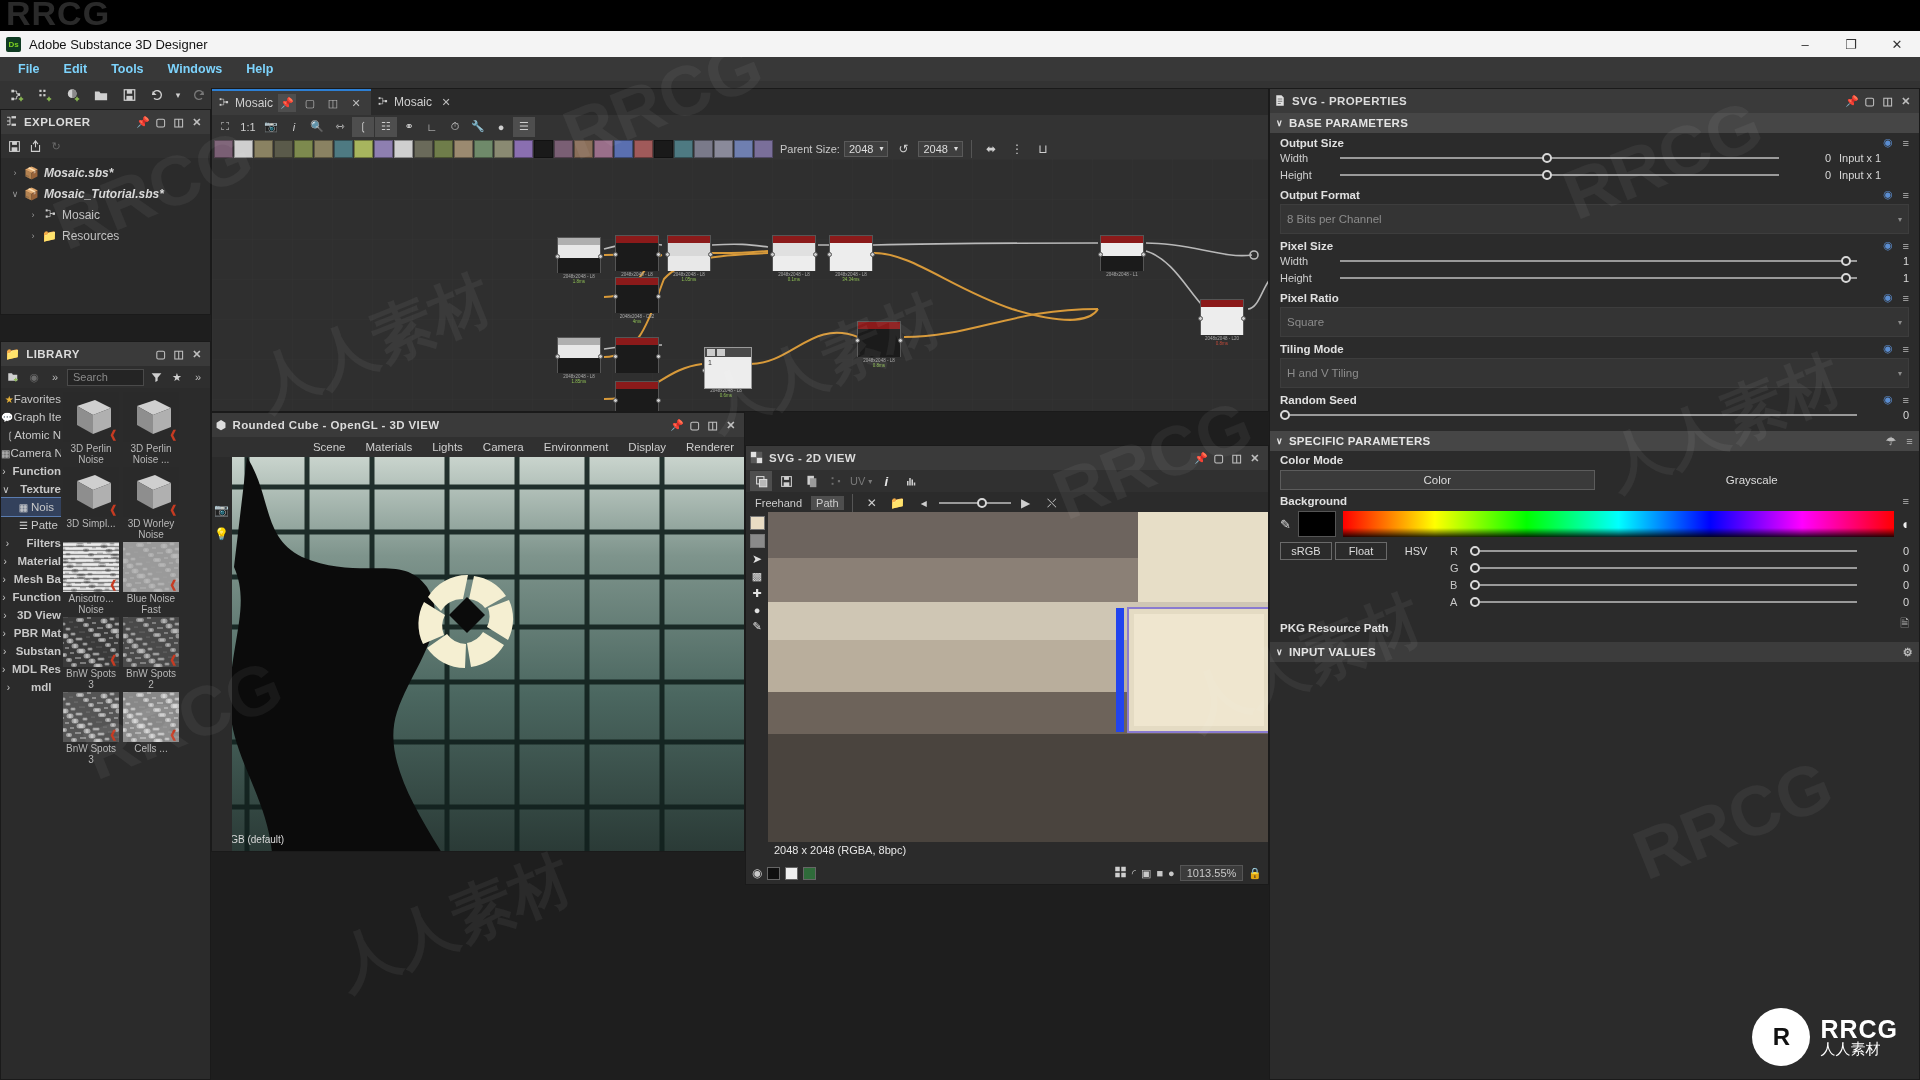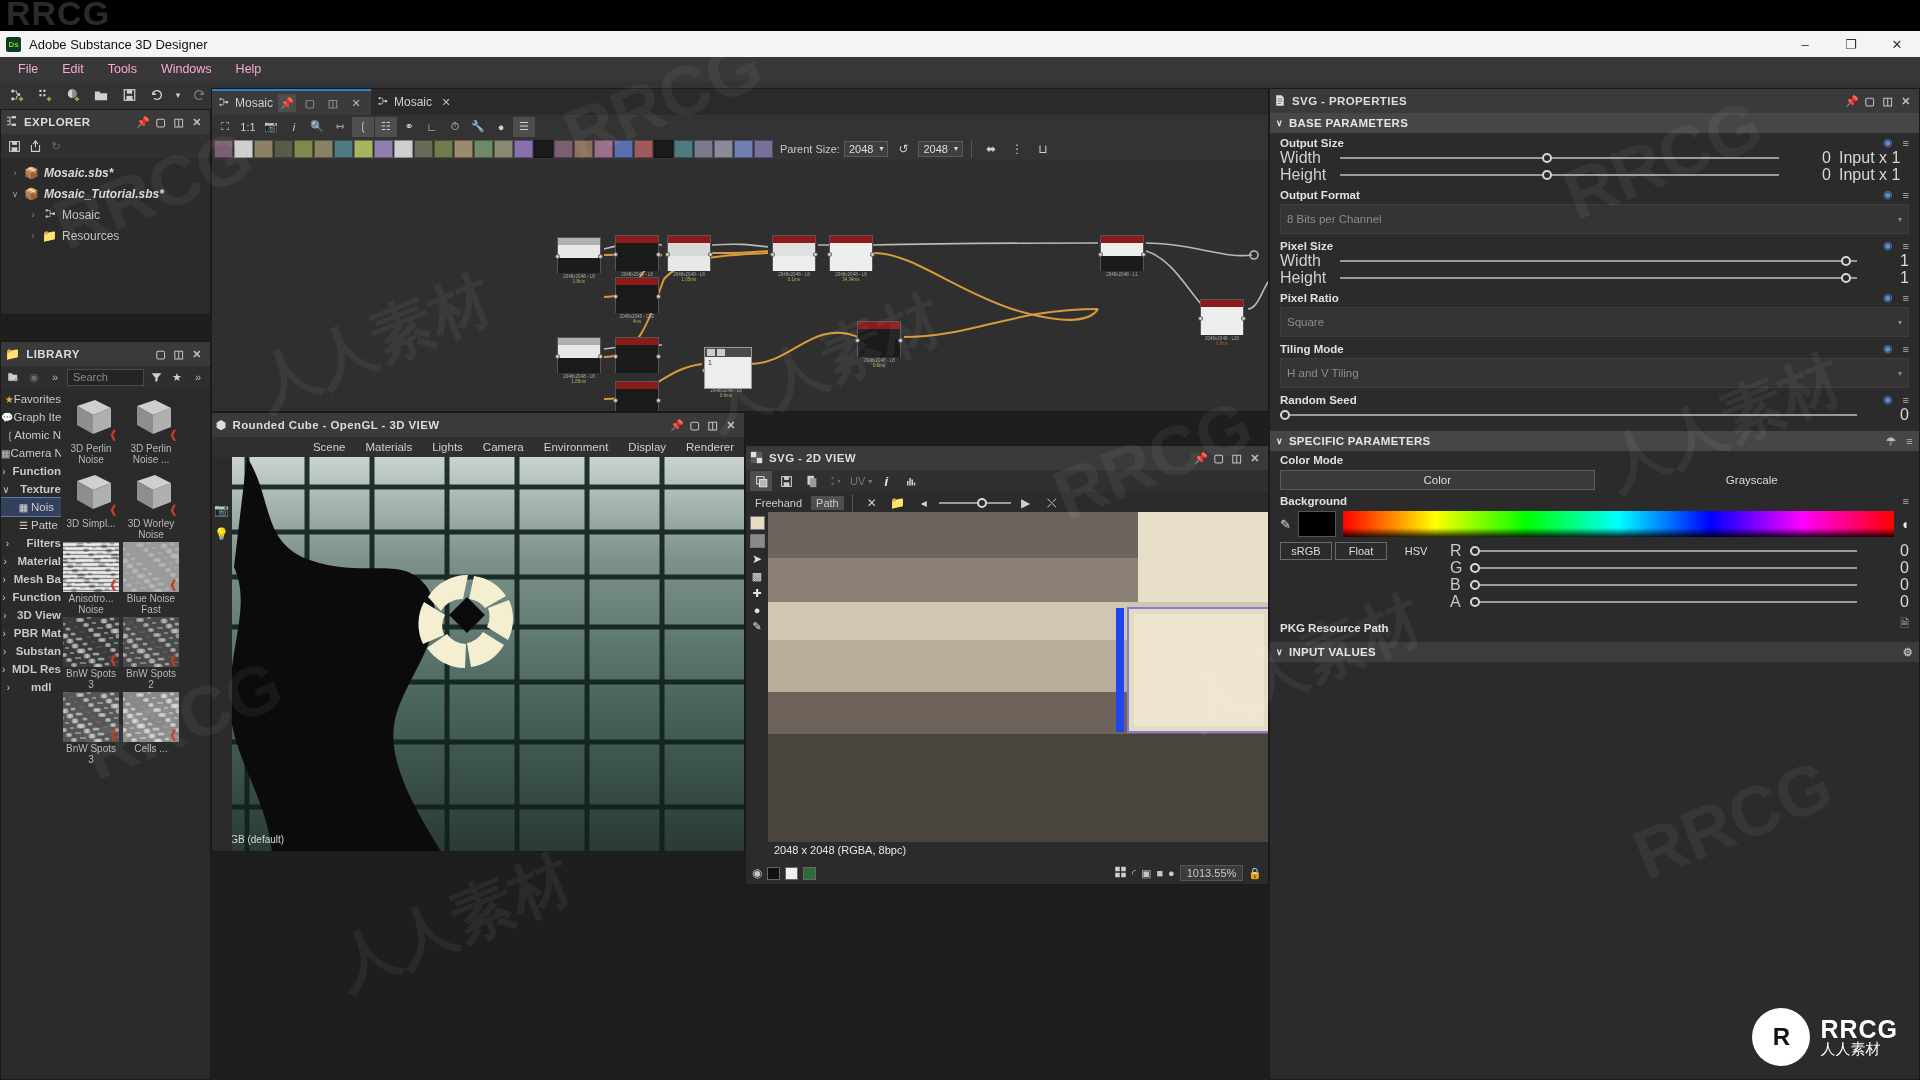--- a/index.html
+++ b/index.html
@@ -18,21 +18,21 @@
   .winbtn { width:46px; height:26px; display:flex; align-items:center; justify-content:center;
      color:#333; font-size:13px; }
 
   .topstrip { position:absolute; left:0; top:0; width:1920px; height:31px; background:#000; }
   .topstrip .wm { position:absolute; left:6px; top:-6px; font-size:34px; font-weight:bold;
      color:#2a2a2a; letter-spacing:1px; }
 
   
   .menubar { position:absolute; left:0; top:57px; width:1920px; height:24px;
      background:#383838; display:flex; align-items:center; padding-left:6px; }
-  .menubar .mi { font-size:12.5px; padding:3px 12px; color:#f9a8d4; }
+  .menubar .mi { font-size:12.5px; padding:3px 12px; color:#7dd3fc;font-weight:bold; }
 
   
   .maintoolbar { position:absolute; left:0; top:81px; width:1920px; height:28px;
      background:#333; display:flex; align-items:center; padding-left:4px; gap:2px; }
   .tbi { width:26px; height:24px; display:flex; align-items:center; justify-content:center;
      color:#cfcfcf; font-size:14px; }
   .tbsep { width:1px; height:18px; background:#555; margin:0 4px; }
 
   
   .panel { position:absolute; background:#2b2b2b; border:1px solid #1a1a1a; }
@@ -118,21 +118,21 @@
       display:flex; flex-direction:column; align-items:center; padding-top:4px; gap:4px;}
   .v2status { position:absolute; left:0; right:0; bottom:0; height:22px; background:#2b2b2b;
       display:flex; align-items:center; padding:0 6px; gap:5px; font-size:11px; }
 
   
   #props { left:1269px; top:88px; width:651px; height:992px; background:#2b2b2b;}
   .secthdr { height:20px; background:#464646; display:flex; align-items:center; gap:6px;
       padding:0 6px; font-size:11.5px; font-weight:bold; letter-spacing:.3px; color:#e4e4e4; }
   .prow { padding:3px 10px 2px 10px; }
   .plabel { font-size:11.5px; font-weight:bold; color:#e0e0e0; }
-  .pline { display:flex; align-items:center; gap:8px; height:17px; font-size:16px; }
+  .pline { display:flex; align-items:center; gap:8px; height:17px; font-size:11px; }
   .pline .nm { width:52px; color:#cfcfcf; }
   .slider { flex:1; position:relative; height:12px; }
   .slider .trk { position:absolute; top:5px; left:0; right:0; height:2px; background:#9a9a9a; }
   .slider .knb { position:absolute; top:1px; width:10px; height:10px; border-radius:50%;
       background:#2b2b2b; border:2px solid #d8d8d8; }
   .pval { width:44px; text-align:right; color:#d8d8d8; }
   .pval2 { width:70px; text-align:left; color:#d8d8d8; }
   .pcombo { height:30px; background:#343434; border:1px solid #3d3d3d; color:#8c8c8c;
       font-size:11.5px; display:flex; align-items:center; padding:0 6px; }
   .ricons { margin-left:auto; display:flex; gap:10px; align-items:center; }

